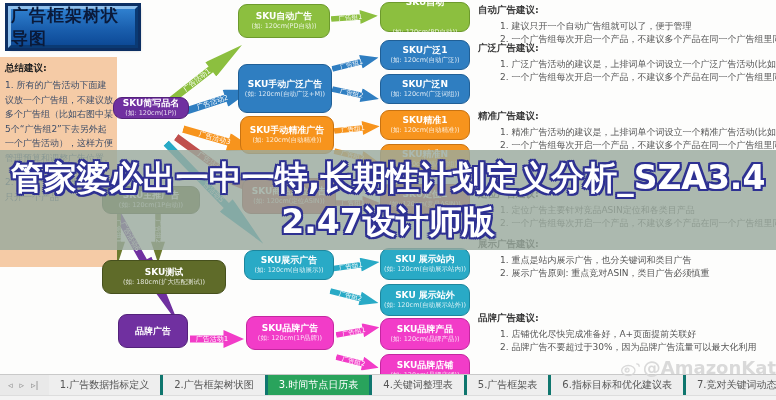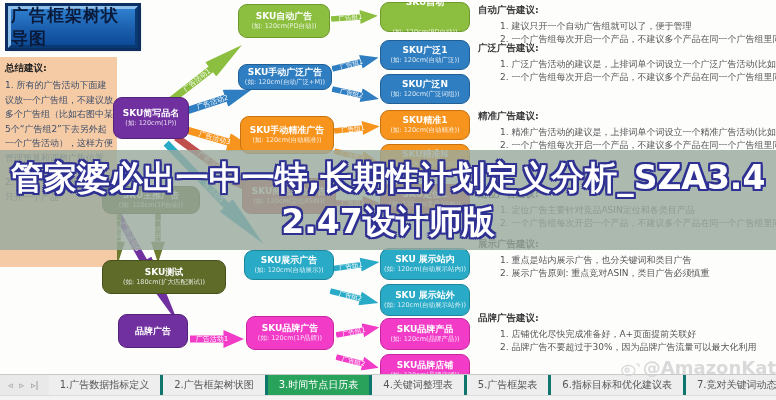--- a/index.html
+++ b/index.html
@@ -137,41 +137,41 @@
   <div class="arrow a-magenta" style="left:190px;top:330px;width:54px;">
       <span>广告活动1</span>
     </div>
   <div class="arrow a-magenta sm" style="left:336px;top:328px;width:44px;transform:rotate(-10deg);">
       <span>广告组1</span>
     </div>
   <div class="arrow a-magenta sm" style="left:336px;top:350px;width:44px;transform:rotate(14deg);">
       <span>广告组2</span>
     </div>
 
-  <div class="node c-purple" style="left:113px;top:97px;width:76px;height:42px;">
+  <div class="node c-purple" style="left:113px;top:97px;width:76px;height:22px;">
     <div class="t">SKU简写品名</div>
     <div class="s">(如: 120cm(1P))</div>
   </div>
   <div class="node c-olive" style="left:102px;top:186px;width:98px;height:28px;">
     <div class="t">SKU主推广告</div>
     <div class="s">(如: 120cm(1P自动))</div>
   </div>
   <div class="node c-olive" style="left:102px;top:260px;width:124px;height:34px;">
     <div class="t">SKU测试</div>
     <div class="s">(如: 180cm(扩大匹配测试))</div>
   </div>
   <div class="node c-purple" style="left:118px;top:314px;width:70px;height:34px;">
     <div class="t">品牌广告</div>
   </div>
 
   <div class="node c-green" style="left:238px;top:4px;width:92px;height:34px;">
     <div class="t">SKU自动广告</div>
     <div class="s">(如: 120cm(PD自动))</div>
   </div>
-  <div class="node c-blue" style="left:238px;top:64px;width:94px;height:26px;">
+  <div class="node c-blue" style="left:238px;top:64px;width:94px;height:49px;">
     <div class="t">SKU手动广泛广告</div>
     <div class="s">(如: 120cm(自动广泛+M))</div>
   </div>
   <div class="node c-orange" style="left:240px;top:116px;width:94px;height:38px;">
     <div class="t">SKU手动精准广告</div>
     <div class="s">(如: 120cm(自动精准))</div>
   </div>
   <div class="node c-red" style="left:242px;top:178px;width:94px;height:36px;">
     <div class="t">SKU商品定位广告</div>
     <div class="s">(如: 120cm(定位ASIN))</div>

